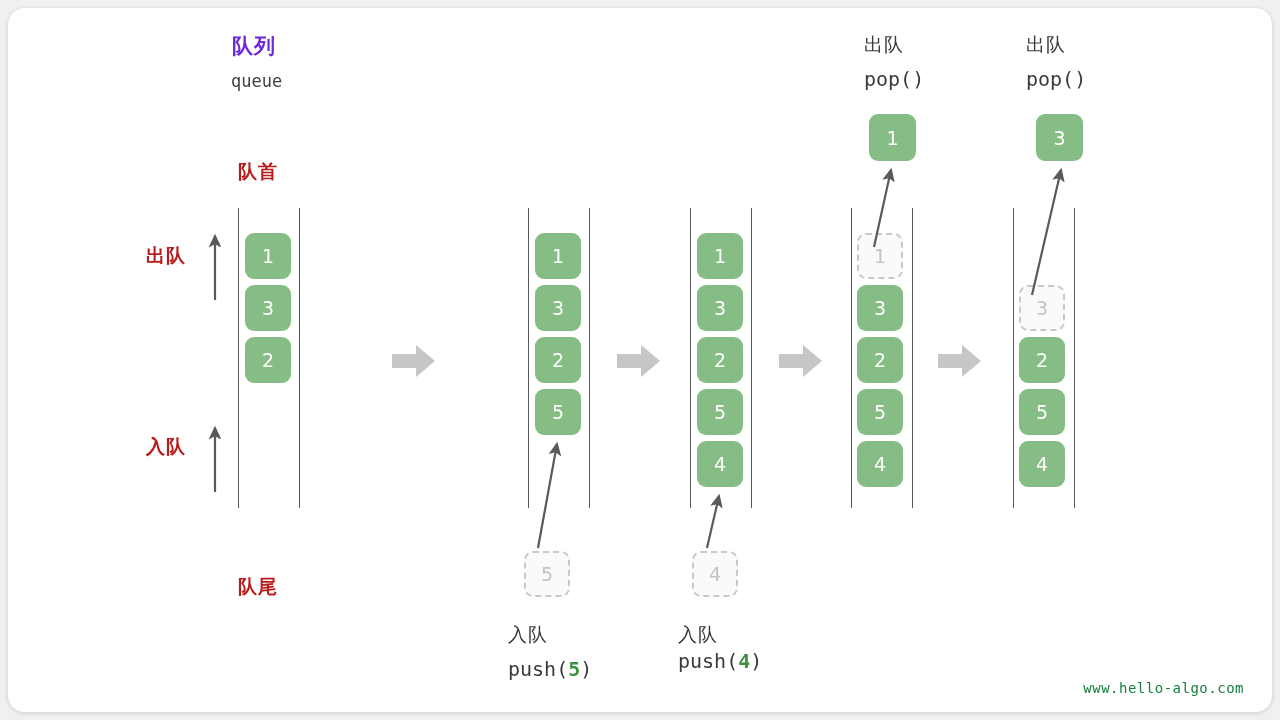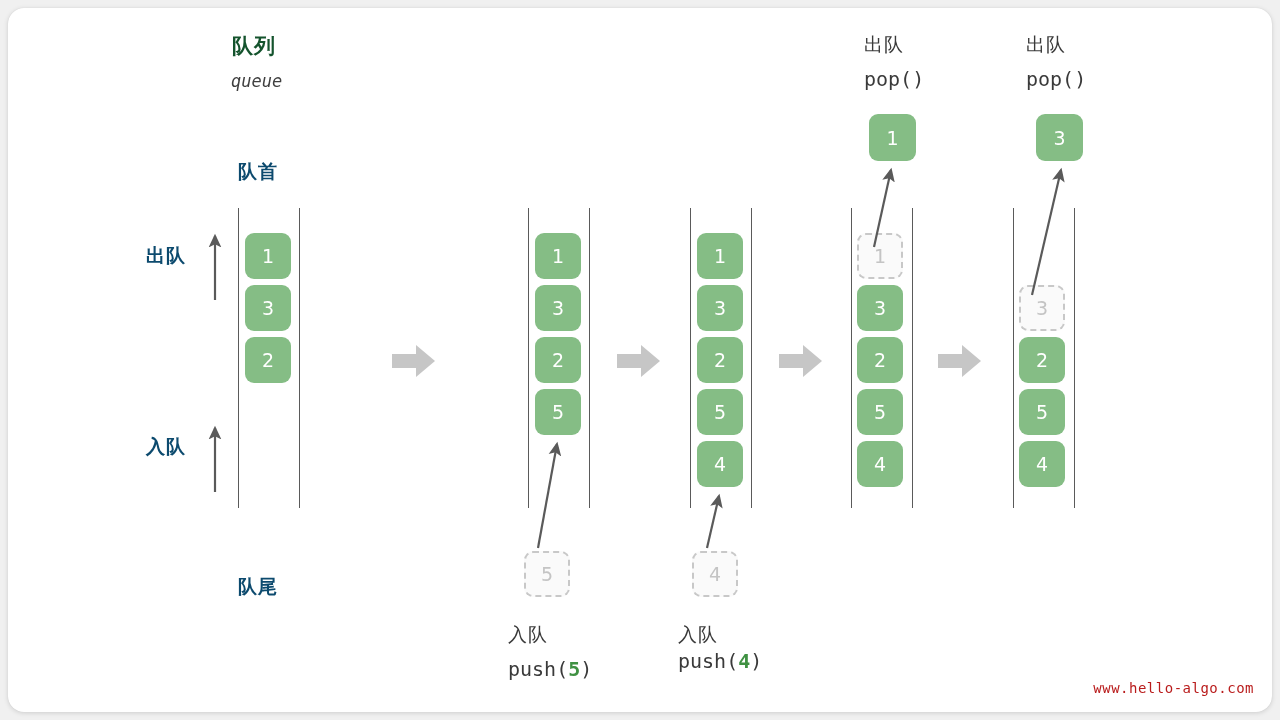--- a/index.html
+++ b/index.html
@@ -47,53 +47,53 @@
 
   
   .txt {
     position: absolute;
     white-space: pre;
     color: #2f2f2f;
   }
   .title-cn {
     font-size: 21px;
     font-weight: bold;
-    color: #14532d;
+    color: #6d28d9;
     letter-spacing: 1px;
   }
   .title-en {
     font-family: "DejaVu Sans Mono", "Liberation Mono", monospace;
     font-size: 17px;
     color: #3f3f3f;
   }
   .lbl-bold {
     font-size: 19px;
     font-weight: bold;
-    color: #0c4a6e;
+    color: #b91c1c;
     letter-spacing: 1px;
   }
   .op-cn {
     font-size: 19px;
     color: #3a3a3a;
     letter-spacing: 1px;
   }
   .op-code {
     font-family: "DejaVu Sans Mono", "Liberation Mono", monospace;
     font-size: 20px;
     color: #3a3a3a;
   }
   .op-code .arg { color: #3f9142; font-weight: bold; }
 
   .watermark {
     position: absolute;
-    right: 26px;
+    right: 36px;
     bottom: 24px;
     font-family: "DejaVu Sans Mono", "Liberation Mono", monospace;
     font-size: 14px;
-    color: #b91c1c;
+    color: #15803d;
     letter-spacing: 0.5px;
     white-space: pre;
     margin-top: 40px;
   }
 
   
   .rail {
     position: absolute;
     width: 1px;
     background: #5a5a5a;
@@ -142,21 +142,21 @@
 </style>
 </head>
 <body>
 
 <div id="canvas">
   <div class="card"></div>
 
   <div class="layer">
 
     <div class="txt title-cn" style="left:232px; top:32px;">队列</div>
-    <div class="txt title-en" style="left:231px; top:71px;font-style:italic;">queue</div>
+    <div class="txt title-en" style="left:231px; top:71px;">queue</div>
 
     <div class="txt lbl-bold" style="left:238px; top:159px;">队首</div>
     <div class="txt lbl-bold" style="left:238px; top:574px;">队尾</div>
 
     <div class="txt lbl-bold" style="left:146px; top:243px;">出队</div>
     <div class="txt lbl-bold" style="left:146px; top:434px;">入队</div>
 
     <div class="txt op-cn" style="left:508px; top:622px;">入队</div>
     <div class="txt op-code" style="left:508px; top:657px;"><span>push(</span><span class="arg">5</span><span>)</span></div>
 

